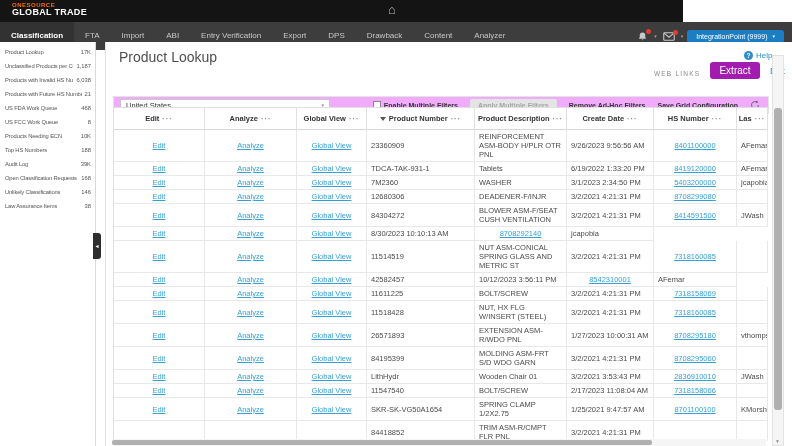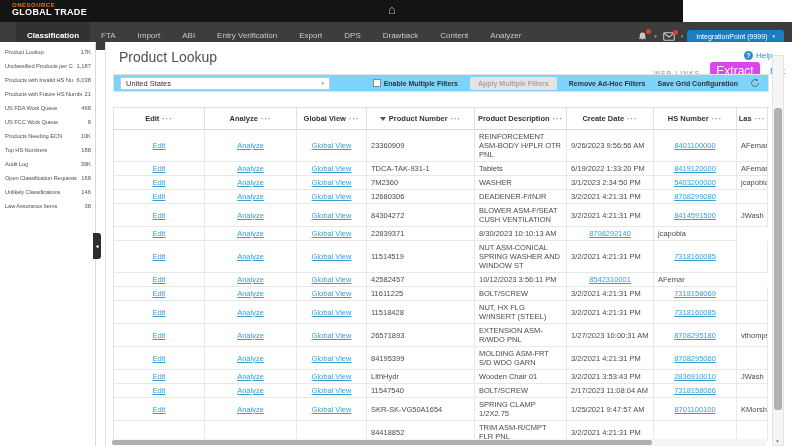--- a/index.html
+++ b/index.html
@@ -9,21 +9,21 @@
 
   
   .topbar { position:absolute; left:0; top:0; width:683px; height:22px; background:#141414; }
   .brand { position:absolute; left:12px; top:2px; line-height:1.05; cursor:default; }
   .brand-l1 { display:block; color:#ff6a00; font-size:6px; font-weight:bold; letter-spacing:.5px; }
   .brand-l2 { display:block; color:#ffffff; font-size:9px; font-weight:bold; letter-spacing:.3px; }
   .home { position:absolute; left:388px; top:3px; color:#b9b9b9; font-size:13px; line-height:13px; cursor:pointer; }
 
   
   .navbar { position:absolute; left:0; top:22px; width:792px; height:28px; background:#3d3d3d;
-            display:flex; align-items:stretch;padding-left:16px; }
+            display:flex; align-items:stretch; }
   .nav-tabs { display:flex; align-items:stretch; }
   .nav-tab { color:#c8c8c8; font-size:8px; padding:0 11px; display:flex; align-items:center;
              cursor:pointer; border-bottom:2px solid transparent; white-space:nowrap; }
   .nav-tab[data-active="true"] { color:#fff; font-weight:bold; background:rgba(0,0,0,.18);
              border-bottom:2px solid #ff6a00; }
   .nav-right { margin-left:auto; display:flex; align-items:center; gap:4px; padding-right:8px; }
   .icon-btn { position:relative; display:flex; align-items:center; cursor:pointer; padding:2px; }
   .badge { position:absolute; top:0; right:-1px; width:5px; height:5px; border-radius:50%; background:#e03c31; }
   .caret { color:#9f9f9f; font-size:5px; cursor:pointer; }
   .account-btn { background:#1b7ec2; border:none; border-radius:3px; color:#fff; font-size:7px;
@@ -46,27 +46,27 @@
   
   .main { position:absolute; left:105px; top:42px; width:687px; height:404px; background:#fff;
           border-left:1px solid #e3e3e3; }
   .page-title { position:absolute; left:13px; top:7px; font-size:14px; color:#4f4f4f; }
   .help { position:absolute; left:638px; top:9px; display:flex; align-items:center; gap:3px; cursor:pointer; }
   .help-badge { width:9px; height:9px; border-radius:50%; background:#2f8dcc; color:#fff; font-size:6.5px;
                 font-weight:bold; display:flex; align-items:center; justify-content:center; }
   .help-label { color:#2f8dcc; font-size:8px; }
   .weblinks { position:absolute; left:548px; top:28px; color:#8a8a8a; font-size:6.5px;
               letter-spacing:1.2px; cursor:pointer; }
-  .extract-btn { position:absolute; left:604px; top:20px; width:50px; height:17px; background:#d946ef;
-                 border:none; border-radius:3px; color:#fff; font-size:12px; cursor:pointer;
+  .extract-btn { position:absolute; left:604px; top:20px; width:50px; height:17px; background:#a21caf;
+                 border:none; border-radius:3px; color:#fff; font-size:10px; cursor:pointer;
                  font-family:"Liberation Sans", sans-serif; }
   .exit { position:absolute; left:664px; top:24px; color:#2f8dcc; font-size:9px; cursor:pointer; }
 
   
-  .toolbar { position:absolute; left:7px; top:32px; width:656px; height:18px; background:#7dd3fc;
+  .toolbar { position:absolute; left:7px; top:54px; width:656px; height:18px; background:#f0abfc;
              border:1px solid #e3e3e3; display:flex; align-items:center; }
   .country-select { margin-left:6px; width:210px; height:13px; background:#fff; border:1px solid #c8c8c8;
                     display:flex; align-items:center; justify-content:space-between; padding:0 5px;
                     cursor:pointer; }
   .country-select .val { font-size:7.5px; color:#333; }
   .country-select .caret { color:#8a8a8a; }
   .tool-right { margin-left:auto; display:flex; align-items:center; gap:12px; padding-right:8px; }
   .cb-wrap { display:flex; align-items:center; gap:3px; cursor:pointer; }
   .checkbox { width:8px; height:8px; border:1px solid #8a8a8a; background:#fff; display:inline-block; }
   .tool-label { font-size:7px; font-weight:bold; color:#333; white-space:nowrap; }
@@ -413,40 +413,39 @@
         <div class="trow">
           <div class="td c-center">
             <a class="lnk">Edit</a>
           </div>
           <div class="td c-center">
             <a class="lnk">Analyze</a>
           </div>
           <div class="td c-center">
             <a class="lnk">Global View</a>
           </div>
-          <div class="td">22839371</div>
           <div class="td">8/30/2023 10:10:13 AM</div>
           <div class="td c-center">
             <a class="lnk">8708292140</a>
           </div>
           <div class="td c-last">jcapobia</div>
         </div>
 
         <div class="trow">
           <div class="td c-center">
             <a class="lnk">Edit</a>
           </div>
           <div class="td c-center">
             <a class="lnk">Analyze</a>
           </div>
           <div class="td c-center">
             <a class="lnk">Global View</a>
           </div>
           <div class="td">11514519</div>
-          <div class="td">NUT ASM-CONICAL SPRING WASHER AND WINDOW ST</div>
+          <div class="td">NUT ASM-CONICAL SPRING GLASS AND METRIC ST</div>
           <div class="td">3/2/2021 4:21:31 PM</div>
           <div class="td c-center">
             <a class="lnk">7318160085</a>
           </div>
           <div class="td c-last"></div>
         </div>
 
         <div class="trow">
           <div class="td c-center">
             <a class="lnk">Edit</a>

